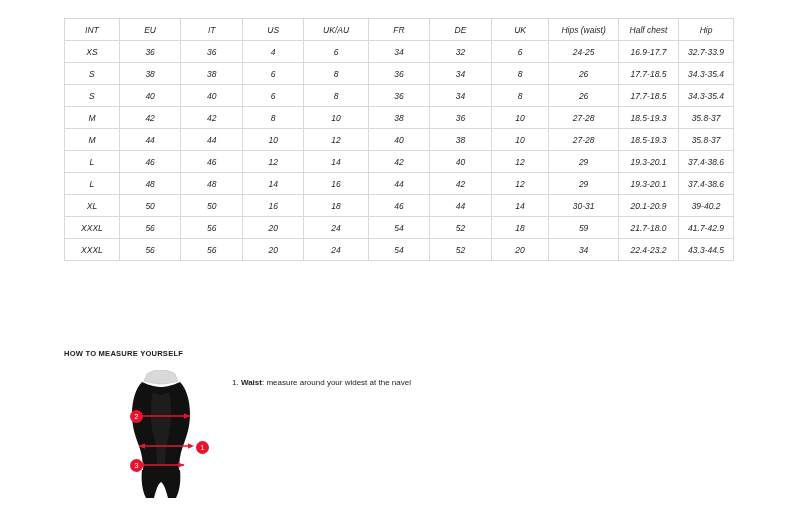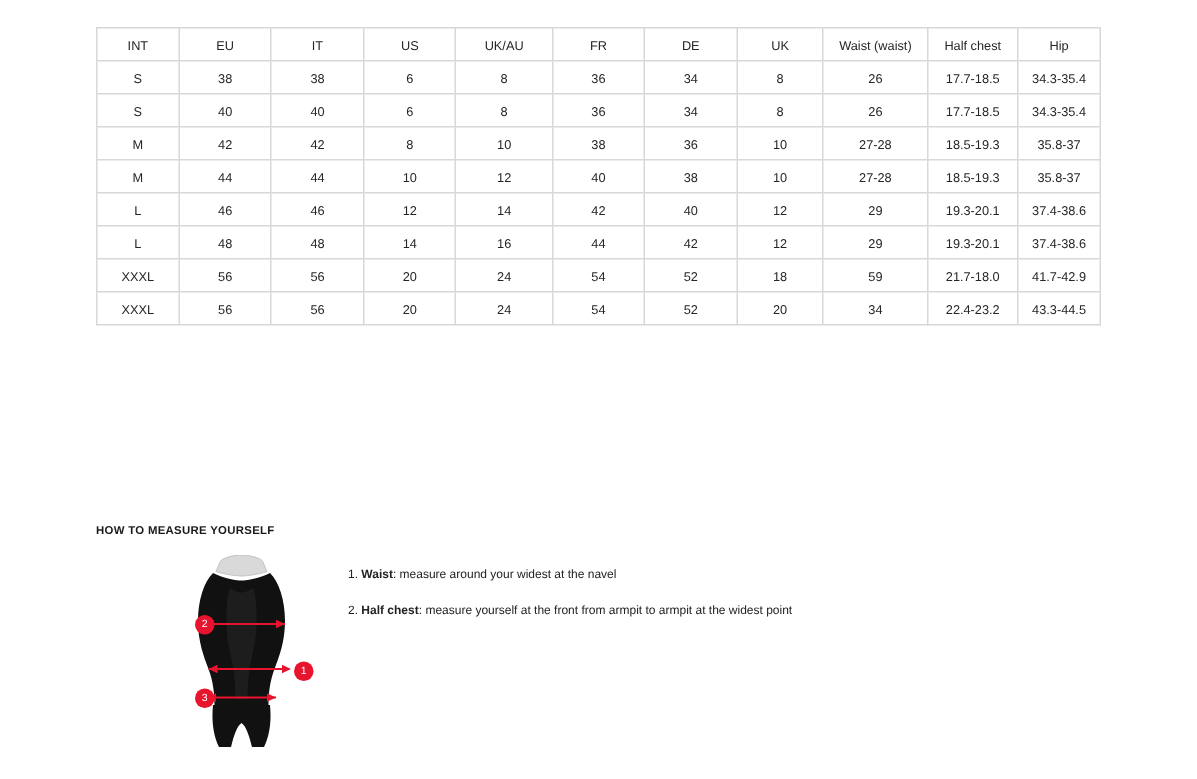--- a/index.html
+++ b/index.html
@@ -20,20 +20,21 @@
   .table-wrap {
     position: absolute;
     left: 64px;
     top: 18px;
     width: 670px;
   }
   table.size-table {
     border-collapse: collapse;
     width: 100%;
     font-size: 8.5px;
+    font-style: italic;
   }
   table.size-table th,
   table.size-table td {
     border: 1px solid #d8d8d8;
     height: 21px;
     padding: 0 2px;
     text-align: center;
     vertical-align: middle;
     font-weight: normal;
     color: #262626;
@@ -145,26 +146,39 @@
     <thead>
       <tr>
         <th>INT</th>
         <th>EU</th>
         <th>IT</th>
         <th>US</th>
         <th>UK/AU</th>
         <th>FR</th>
         <th>DE</th>
         <th>UK</th>
-        <th>Waist (waist)</th>
+        <th>Hips (waist)</th>
         <th>Half chest</th>
         <th>Hip</th>
       </tr>
     </thead>
     <tbody id="table-body">
+        <tr>
+          <td>XS</td>
+          <td>36</td>
+          <td>36</td>
+          <td>4</td>
+          <td>6</td>
+          <td>34</td>
+          <td>32</td>
+          <td>6</td>
+          <td class="num-left">24-25</td>
+          <td class="num-left">16.9-17.7</td>
+          <td class="num-left">32.7-33.9</td>
+        </tr>
         <tr>
           <td>S</td>
           <td>38</td>
           <td>38</td>
           <td>6</td>
           <td>8</td>
           <td>36</td>
           <td>34</td>
           <td>8</td>
           <td class="num-left">26</td>
@@ -230,20 +244,33 @@
           <td>14</td>
           <td>16</td>
           <td>44</td>
           <td>42</td>
           <td>12</td>
           <td class="num-left">29</td>
           <td class="num-left">19.3-20.1</td>
           <td class="num-left">37.4-38.6</td>
         </tr>
         <tr>
+          <td>XL</td>
+          <td>50</td>
+          <td>50</td>
+          <td>16</td>
+          <td>18</td>
+          <td>46</td>
+          <td>44</td>
+          <td>14</td>
+          <td class="num-left">30-31</td>
+          <td class="num-left">20.1-20.9</td>
+          <td class="num-left">39-40.2</td>
+        </tr>
+        <tr>
           <td>XXXL</td>
           <td>56</td>
           <td>56</td>
           <td>20</td>
           <td>24</td>
           <td>54</td>
           <td>52</td>
           <td>18</td>
           <td class="num-left">59</td>
           <td class="num-left">21.7-18.0</td>
@@ -301,19 +328,15 @@
       <div class="badge b1">1</div>
       <div class="badge b2">2</div>
       <div class="badge b3">3</div>
     </div>
 
     <div class="measure-list">
       <div class="mitem">
         <span>1.</span>
         <b>Waist</b><span>: measure around your widest at the navel</span>
       </div>
-      <div class="mitem">
-        <span>2.</span>
-        <b>Half chest</b><span>: measure yourself at the front from armpit to armpit at the widest point</span>
-      </div>
     </div>
   </div>
 </div>
 
 </body></html>

